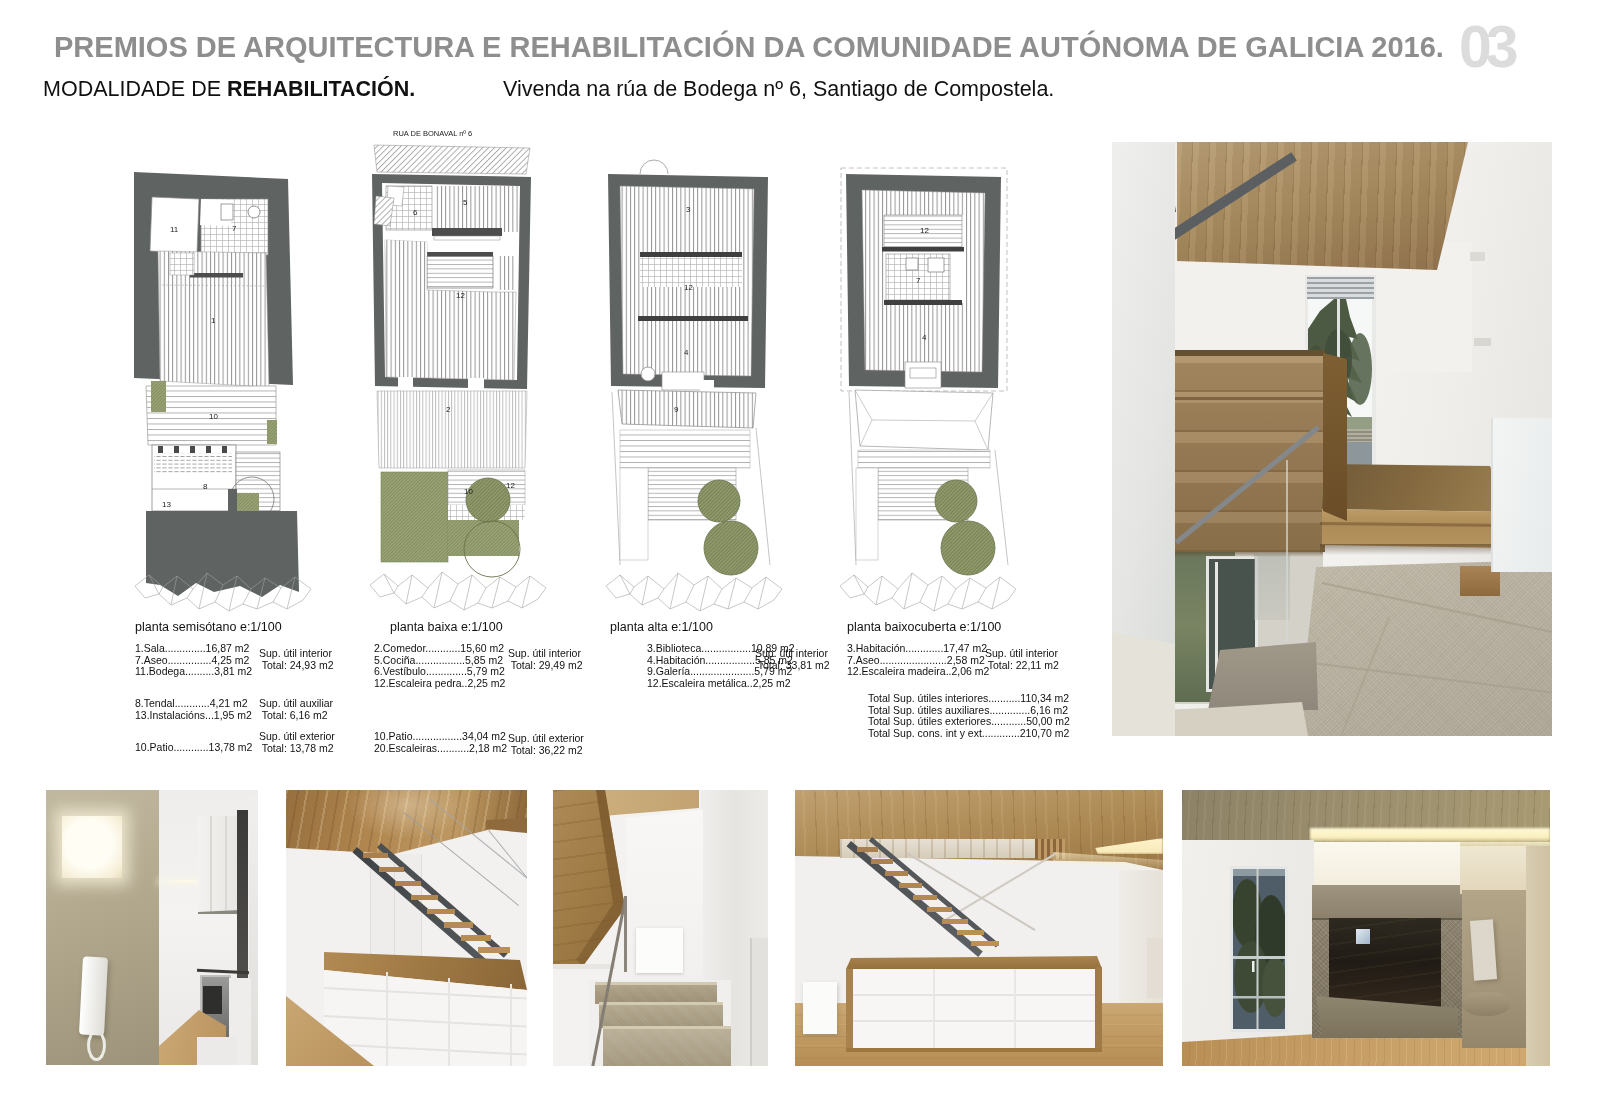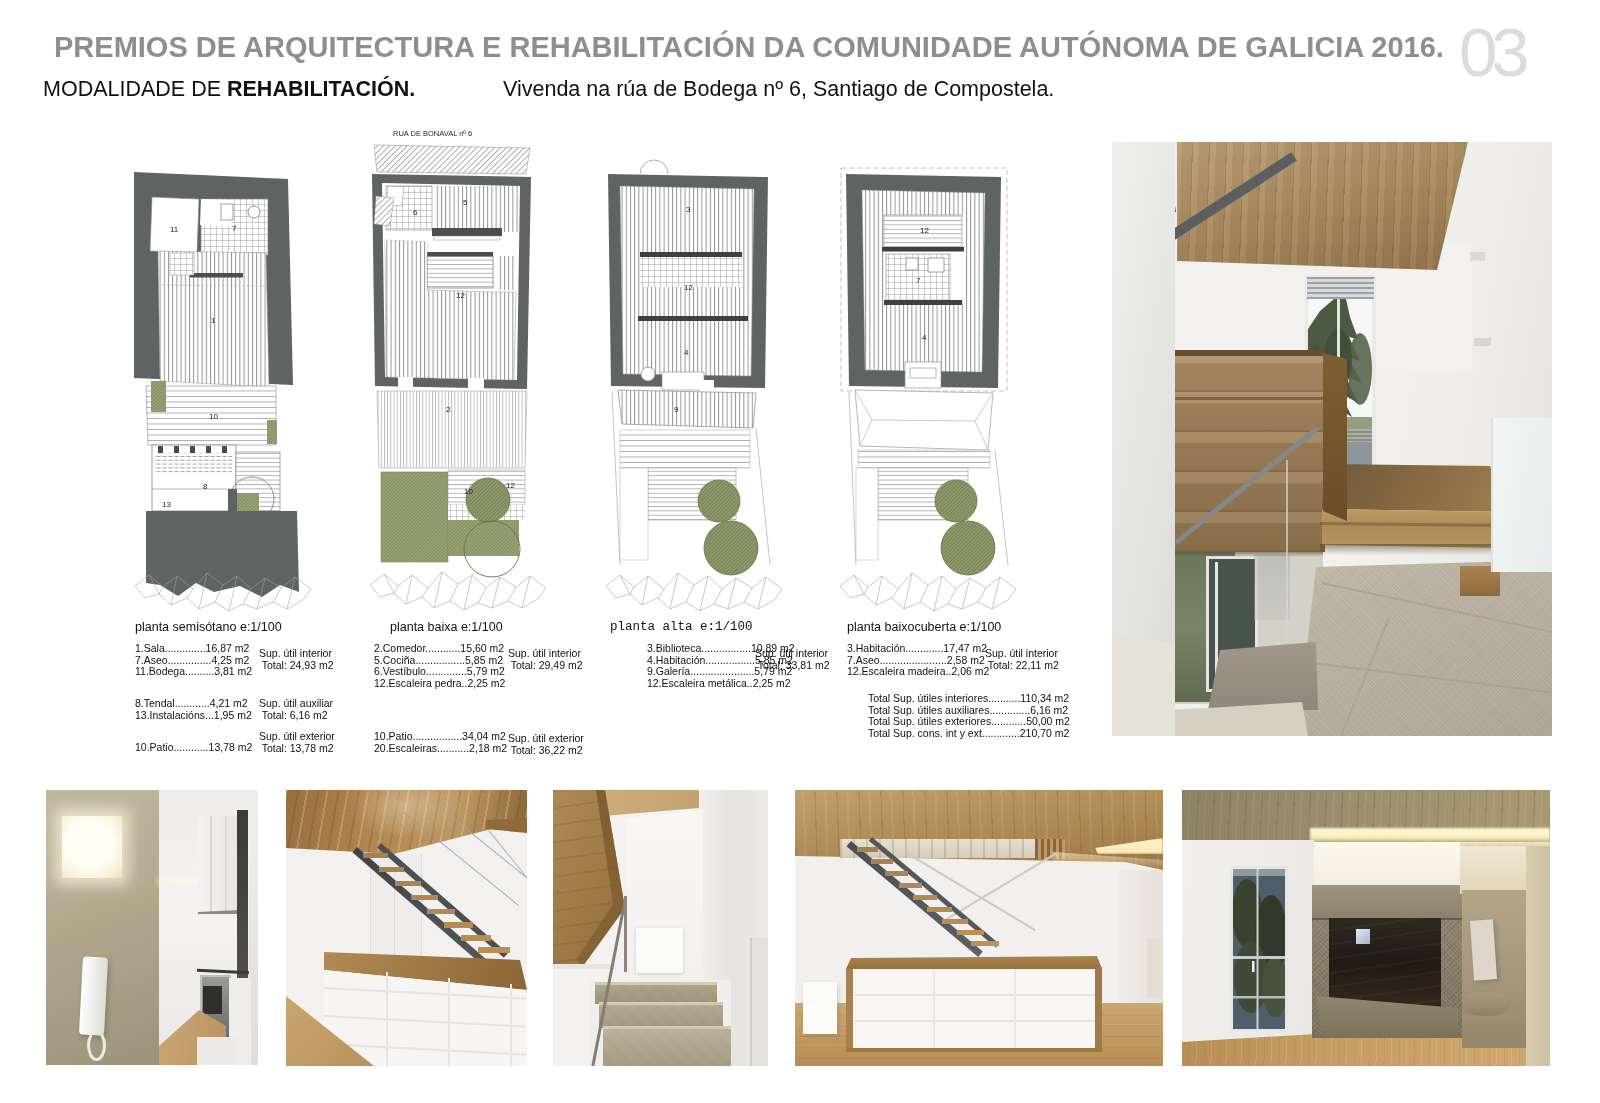--- a/index.html
+++ b/index.html
@@ -1,38 +1,38 @@
 <!DOCTYPE html>
 <html><head>
 <meta charset="utf-8">
 <style>
   html,body{margin:0;padding:0;background:#fff;}
   .page{position:relative;width:1600px;height:1103px;background:#ffffff;overflow:hidden;
         font-family:"Liberation Sans",sans-serif;}
   .abs{position:absolute;}
   .t-title{font-weight:bold;font-size:29px;color:#8e8e8e;letter-spacing:0px;white-space:nowrap;}
   .t-sub{font-size:21.5px;color:#111;white-space:nowrap;}
-  .t-num{font-weight:normal;font-size:69px;color:#dcdcdc;letter-spacing:-6px;}
+  .t-num{font-weight:bold;font-size:59px;color:#dcdcdc;letter-spacing:-6px;}
   .t-name{font-weight:bold;font-size:28px;color:#111;white-space:nowrap;letter-spacing:2.2px;}
   .cap{font-size:12.5px;color:#111;white-space:nowrap;}
   .lst{font-size:10.5px;line-height:11.5px;color:#111;white-space:pre;}
   .photo{position:absolute;overflow:hidden;background:#eee;}
 </style>
 </head>
 <body>
 <div class="page">
 
   <div class="abs t-title" style="left:46px;top:31px;margin-left:8px;">PREMIOS DE ARQUITECTURA E REHABILITACIÓN DA COMUNIDADE AUTÓNOMA DE GALICIA 2016.</div>
   <div class="abs t-sub" style="left:43px;top:77px;">MODALIDADE DE <b>REHABILITACIÓN.</b></div>
   <div class="abs t-sub" style="left:503px;top:77px;">Vivenda na rúa de Bodega nº 6, Santiago de Compostela.</div>
   <div class="abs t-num" style="left:1459px;top:13px;">03</div>
 
   <div class="abs cap" style="left:135px;top:620px;">planta semisótano e:1/100</div>
   <div class="abs cap" style="left:374px;top:620px;padding-left:16px;">planta baixa e:1/100</div>
-  <div class="abs cap" style="left:610px;top:620px;font-family:Liberation Mono, monospace;">planta alta e:1/100</div>
+  <div class="abs cap" style="left:610px;top:620px;">planta alta e:1/100</div>
   <div class="abs cap" style="left:847px;top:620px;">planta baixocuberta e:1/100</div>
 
   <div class="abs lst" style="left:135px;top:643px;">1.Sala..............16,87 m2
 7.Aseo...............4,25 m2
 11.Bodega..........3,81 m2</div>
   <div class="abs lst" style="left:259px;top:648px;">Sup. útil interior
  Total: 24,93 m2</div>
   <div class="abs lst" style="left:135px;top:698px;">8.Tendal............4,21 m2
 13.Instalacións...1,95 m2</div>
   <div class="abs lst" style="left:259px;top:698px;">Sup. útil auxiliar

